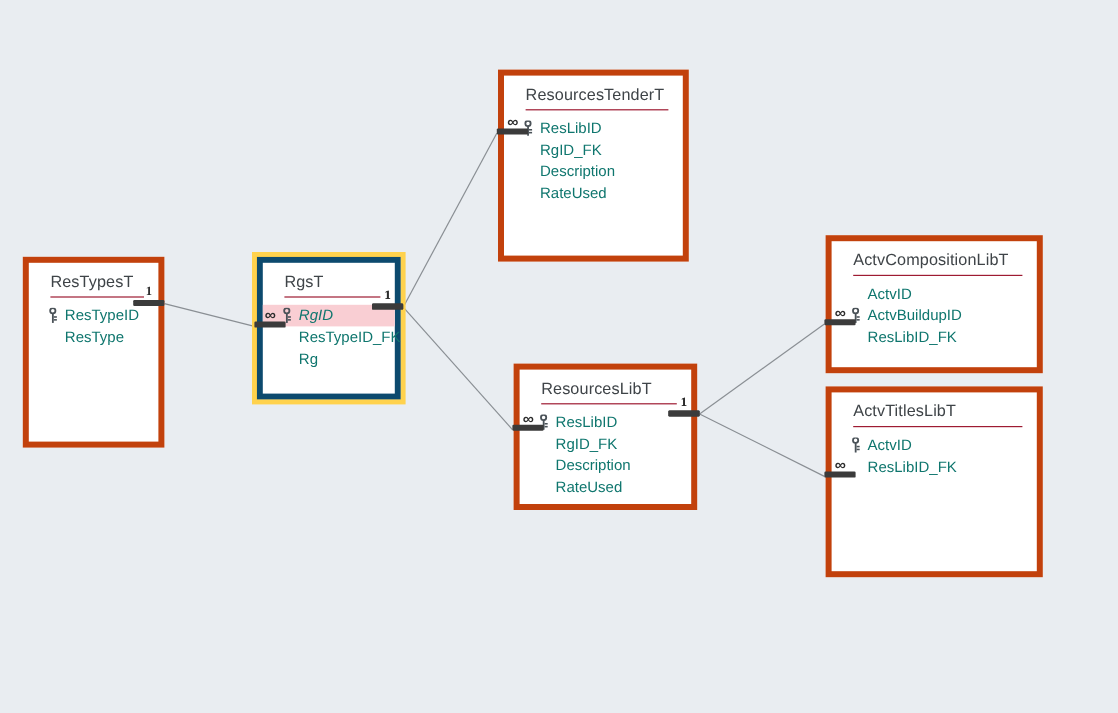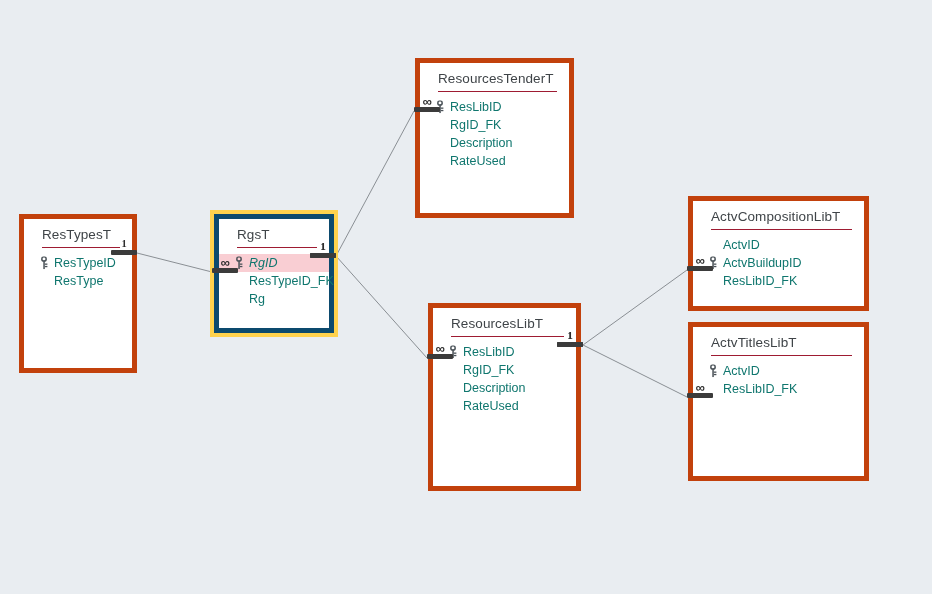--- a/index.html
+++ b/index.html
@@ -216,21 +216,21 @@
           <li class="field-row">
             <span class="key-slot"></span>
             <span class="field-name">Description</span>
           </li>
           <li class="field-row">
             <span class="key-slot"></span>
             <span class="field-name">RateUsed</span>
           </li>
         </ul>
       </div>
-      <div class="table-box" style="left: 428px; top: 303px; width: 153px; height: 188px;">
+      <div class="table-box" style="left: 428px; top: 303px; width: 153px; height: 122px;">
         <div class="table-title">ResourcesLibT</div>
         <div class="title-rule"></div>
         <ul class="field-list">
           <li class="field-row">
             <span class="key-slot">
               <svg width="10" height="13" viewBox="0 0 10 13">
                 <circle cx="5" cy="2.4" r="2.2" fill="none" stroke="#4a5258" stroke-width="1.5"></circle>
                 <rect x="4.3" y="4.2" width="1.5" height="8.4" fill="#4a5258"></rect>
                 <rect x="5.8" y="7" width="2.6" height="1.3" fill="#4a5258"></rect>
                 <rect x="5.8" y="9.4" width="2.6" height="1.3" fill="#4a5258"></rect>

